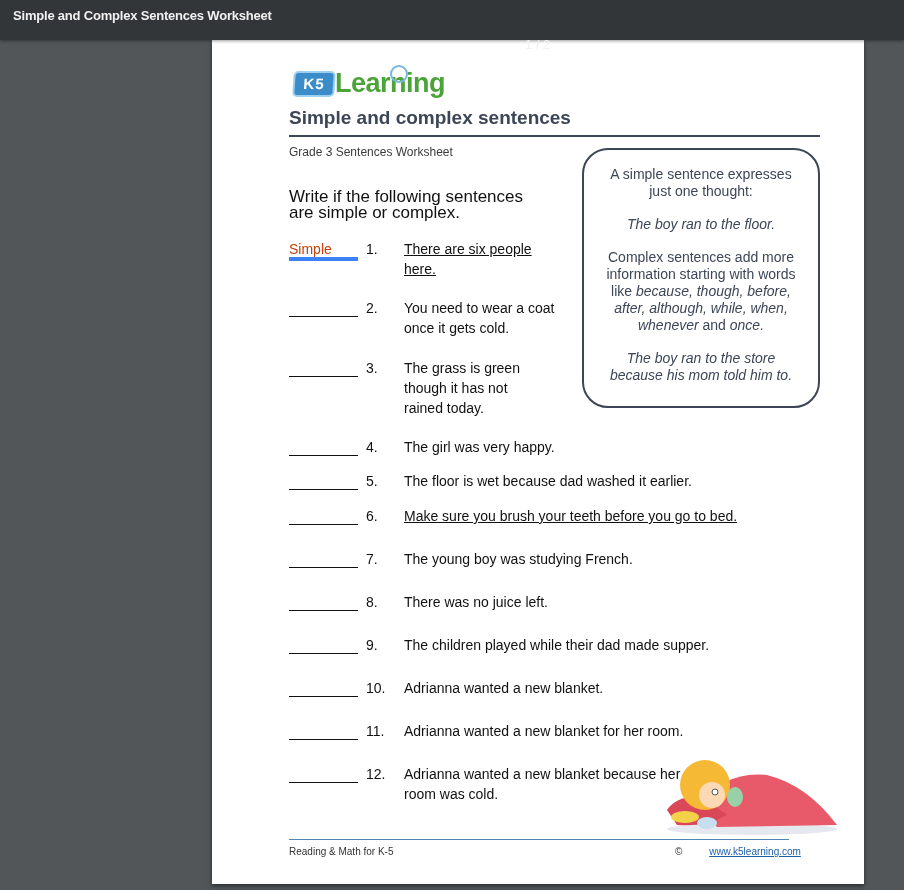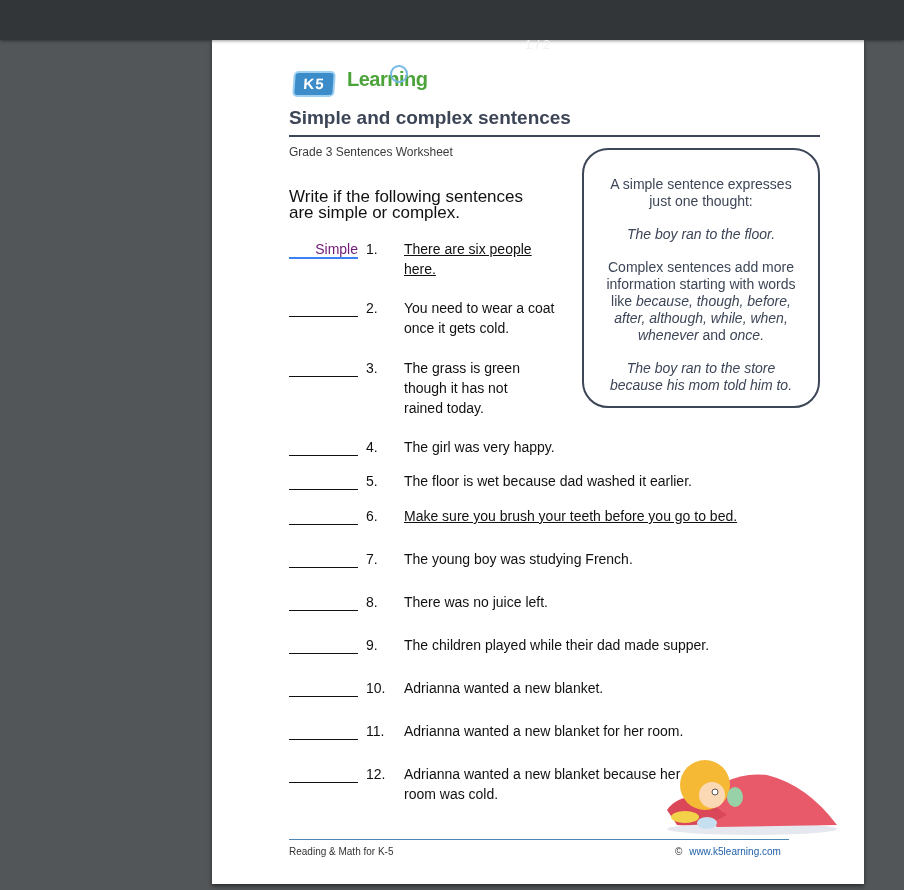--- a/index.html
+++ b/index.html
@@ -32,21 +32,21 @@
   .logo { position:absolute; left:78px; top:25px; height:36px; width:150px; }
   .logo .badge {
     position:absolute; left:3px; top:6px; width:38px; height:22px;
     background:#3b8cc9; border-radius:5px; border:2px solid #9ccff0;
     transform:skewX(-4deg);
     color:#fff; font-weight:bold; font-size:15px; line-height:22px; text-align:center;
     letter-spacing:1px;
   }
   .logo .word {
     position:absolute; left:45px; top:3px;
-    color:#4ca33a; font-weight:bold; font-size:20px; letter-spacing:-0.5px;padding-left:12px;
+    color:#4ca33a; font-weight:bold; font-size:27px; letter-spacing:-0.5px;
   }
   .logo .dot {
     position:absolute; left:100px; top:0px; width:14px; height:14px;
     border-radius:50%; border:2px solid #77b8e4;
   }
   .heading {
     position:absolute; left:77px; top:67px;
     font-size:19px; font-weight:bold; color:#3d4657;
   }
   .heading-rule {
@@ -56,50 +56,51 @@
     position:absolute; left:77px; top:105px; font-size:12px; color:#3b3b3b;
   }
   .instructions {
     position:absolute; left:77px; top:149px; width:250px;
     font-size:17px; color:#111; line-height:16px;
   }
   .infobox {
     position:absolute; left:370px; top:108px; width:238px; height:260px;
     border:2px solid #3d4657; border-radius:26px;
     color:#3d4657; font-size:14px; text-align:center; line-height:17px;
-    box-sizing:border-box; padding-top:26px;
+    box-sizing:border-box; padding-top:16px;
   }
   .infobox p { margin:0 0 16px 0; }
   .infobox i { font-style:italic; }
   .q { position:absolute; left:77px; font-size:14px; color:#111; line-height:20px; }
   .q .blank {
     position:absolute; left:0; width:69px; border-bottom:1px solid #111; height:18px;
   }
   .q .answer {
-    position:absolute; left:0; width:69px; height:18px; text-align:right;
-    color:#701a75; border-bottom:2px solid #3b82f6;
+    position:absolute; left:0; width:69px; height:18px; text-align:left;
+    color:#c2410c; border-bottom:4px solid #3b82f6;
   }
   .q .num { position:absolute; left:77px; width:30px; }
   .q .text { position:absolute; left:115px; width:300px; }
   .illustration { position:absolute; left:445px; top:715px; width:185px; height:85px; }
   .footer-rule {
     position:absolute; left:77px; top:799px; width:500px; height:1px; background:#4f86b3;
   }
   .footer-left {
     position:absolute; left:77px; top:806px; font-size:10px; color:#333;
   }
   .footer-right {
     position:absolute; left:463px; top:806px; font-size:10px; color:#333;
   }
-  .footer-right a { color:#1f5fa8; margin-left:4px; }
+  .footer-right a { color:#1f5fa8; text-decoration:underline; margin-left:24px; }
 </style>
 </head>
 <body>
 
 <div class="toolbar">
+  <span class="title">Simple and Complex Sentences Worksheet</span>
   <span class="pages">1 / 2</span>
 </div>
 
 <div class="page">
   <div class="logo">
     <div class="badge">K5</div>
     <div class="word">Learning</div>
     <div class="dot"></div>
   </div>
 

